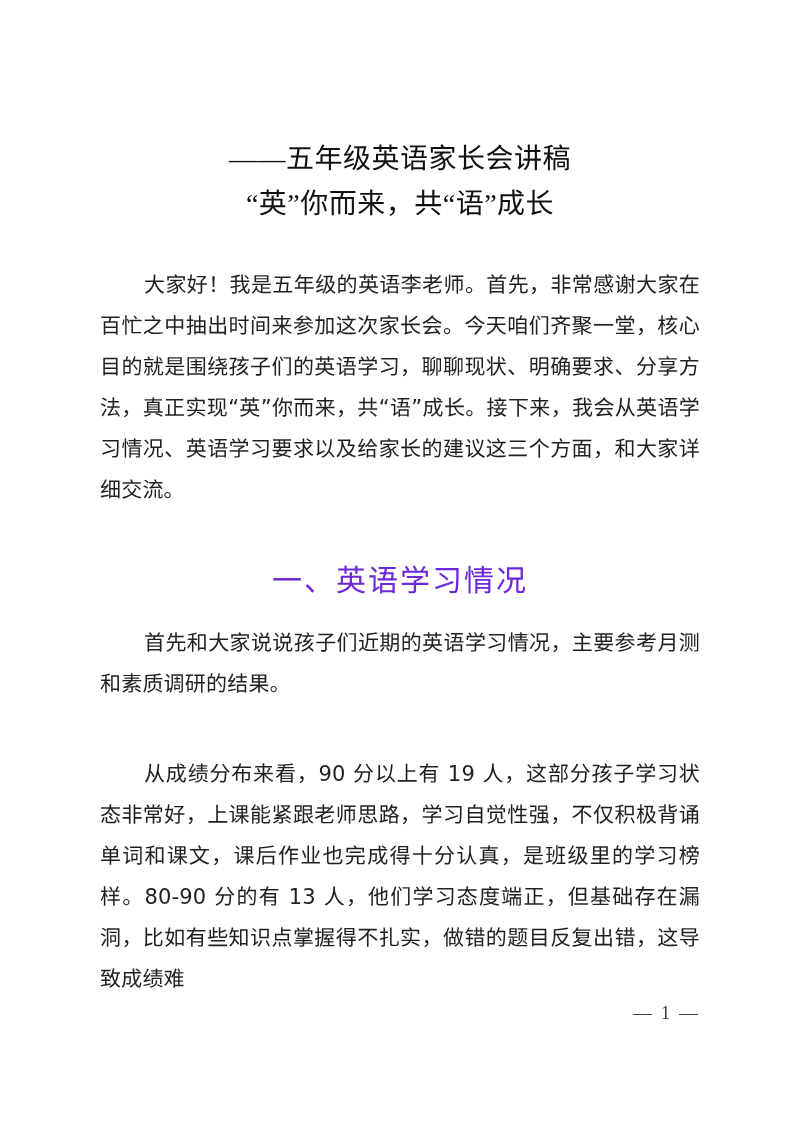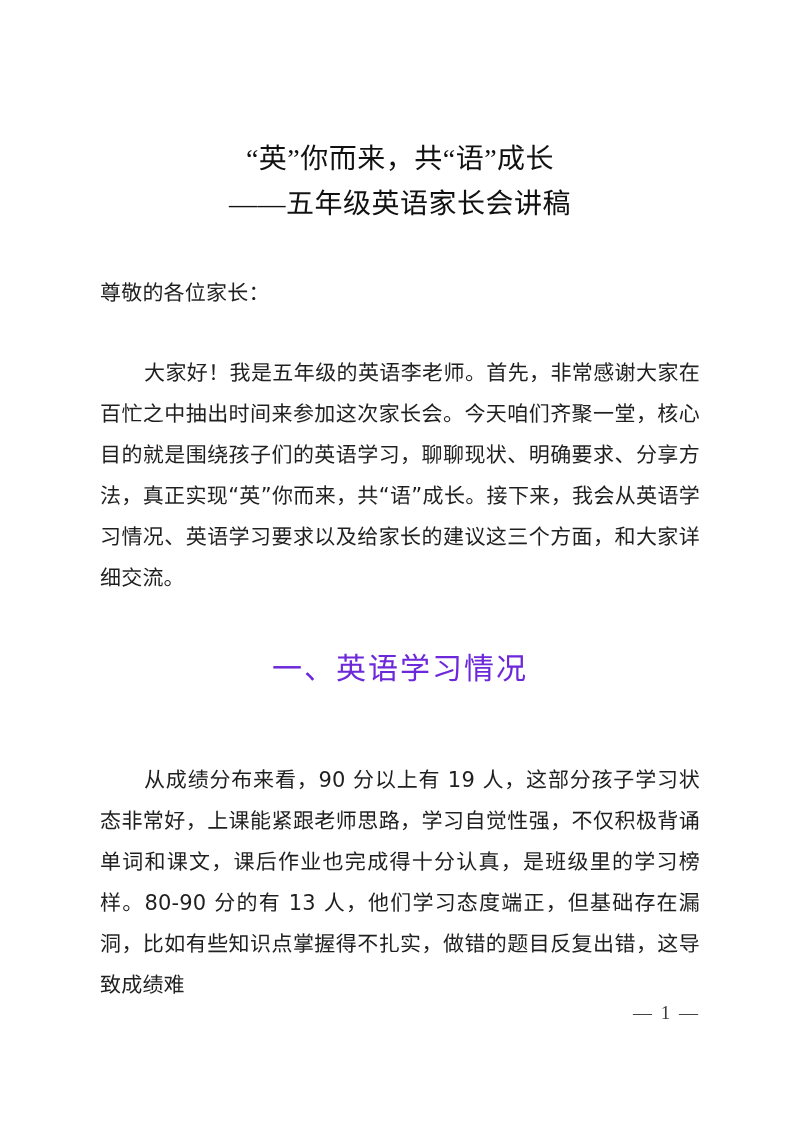--- a/index.html
+++ b/index.html
@@ -106,30 +106,30 @@
   }
 </style>
 </head>
 <body>
 
 <div class="page">
 
   <div class="content">
 
     <h1 class="doc-title">
+      <span class="title-line">——五年级英语家长会讲稿</span>
       <span class="title-line">“英”你而来，共“语”成长</span>
-      <span class="title-line">——五年级英语家长会讲稿</span>
     </h1>
 
-    <p class="body-text salutation">尊敬的各位家长：</p>
 
     <p class="body-text para para-gap-lg">大家好！我是五年级的英语李老师。首先，非常感谢大家在百忙之中抽出时间来参加这次家长会。今天咱们齐聚一堂，核心目的就是围绕孩子们的英语学习，聊聊现状、明确要求、分享方法，真正实现“英”你而来，共“语”成长。接下来，我会从英语学习情况、英语学习要求以及给家长的建议这三个方面，和大家详细交流。</p>
 
     <h2 class="section-heading">一、英语学习情况</h2>
 
+    <p class="body-text para">首先和大家说说孩子们近期的英语学习情况，主要参考月测和素质调研的结果。</p>
 
     <p class="body-text para para-gap-sm">从成绩分布来看，90 分以上有 19 人，这部分孩子学习状态非常好，上课能紧跟老师思路，学习自觉性强，不仅积极背诵单词和课文，课后作业也完成得十分认真，是班级里的学习榜样。80-90 分的有 13 人，他们学习态度端正，但基础存在漏洞，比如有些知识点掌握得不扎实，做错的题目反复出错，这导致成绩难</p>
 
   </div>
 
   <div class="page-footer">— 1 —</div>
 
 </div>
 
 </body></html>

